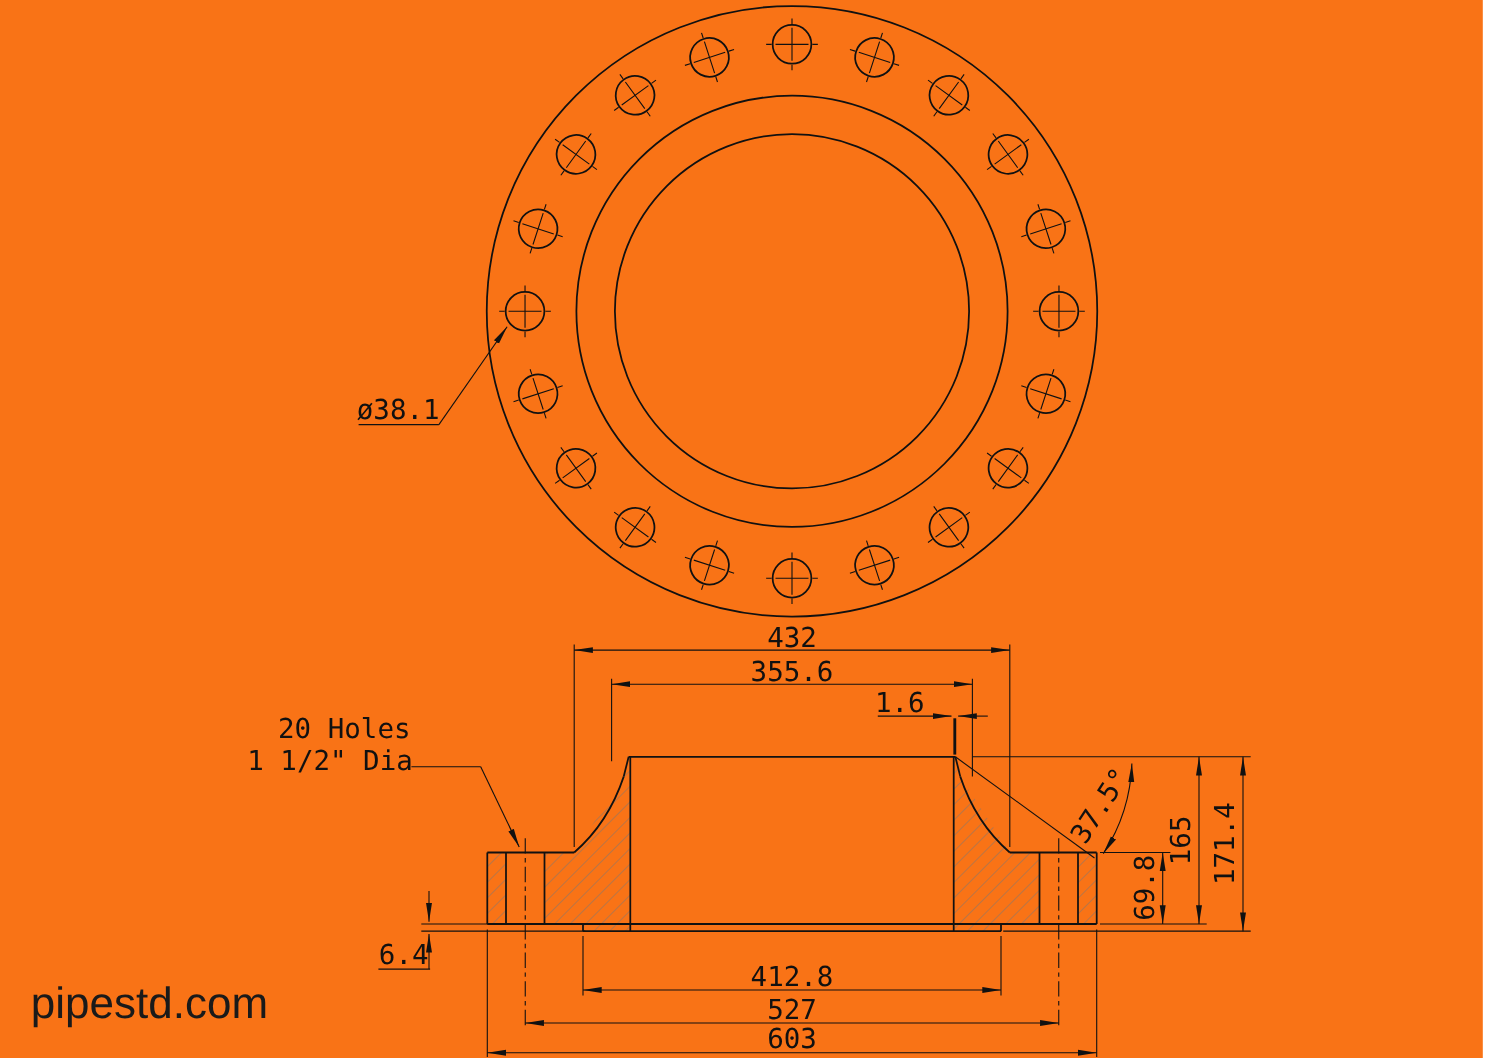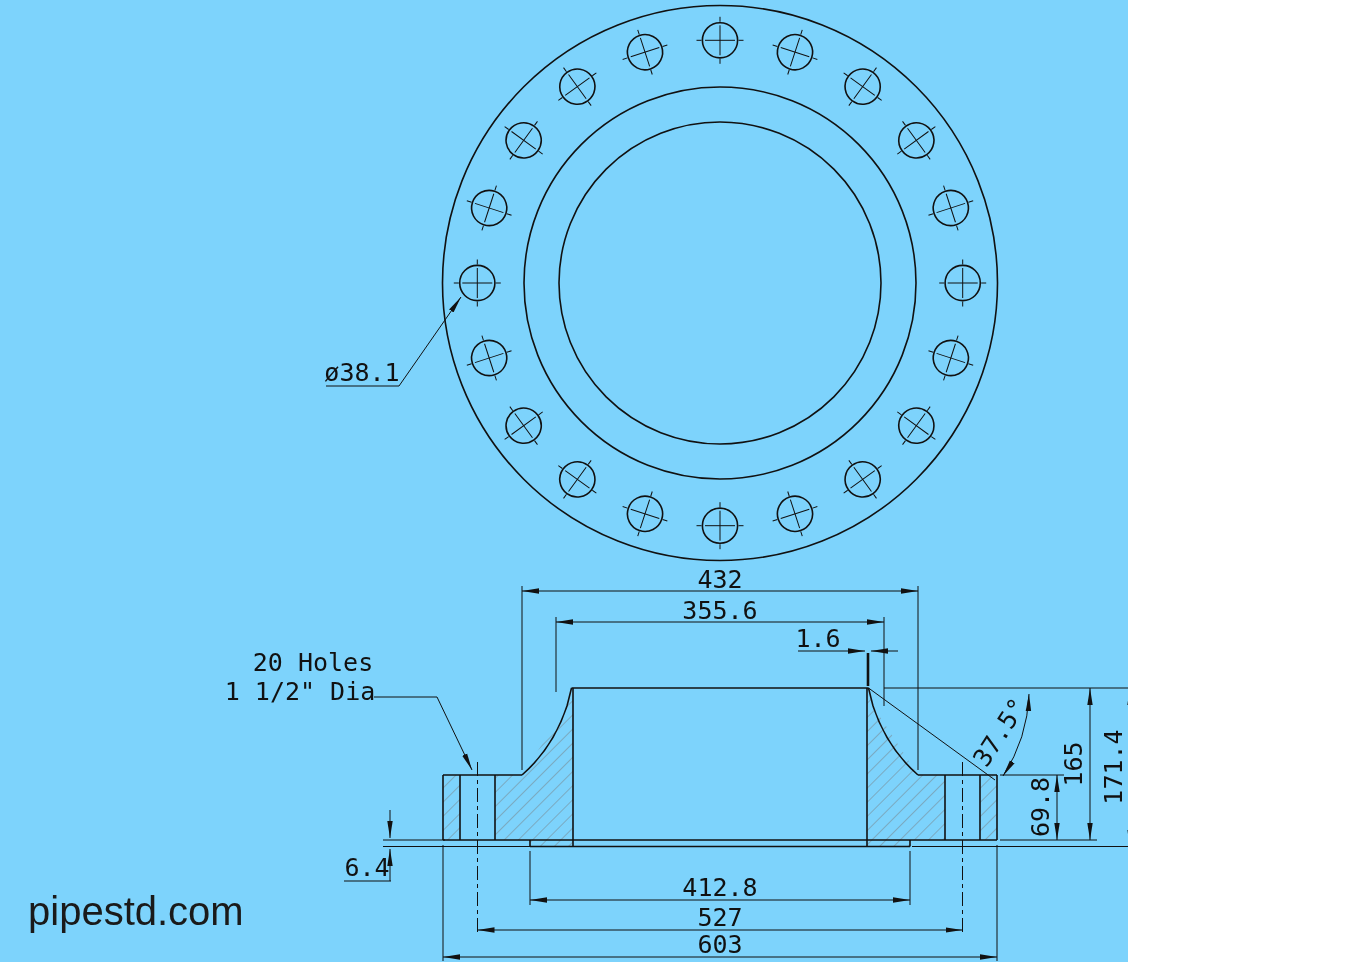--- a/index.html
+++ b/index.html
@@ -1,16 +1,16 @@
 <!DOCTYPE html>
 <html><head>
 <meta charset="utf-8">
 <style>
   html,body{margin:0;padding:0;background:#ffffff;}
-  #stage{position:relative;width:1128px;height:962px;background:#7dd3fc;overflow:hidden;
+  #stage{position:relative;width:1348px;height:962px;background:#f97316;overflow:hidden;
          font-family:"DejaVu Sans Mono", monospace;}
   svg{position:absolute;left:0;top:0;}
   .profile{stroke:#111;stroke-width:1.6;fill:none;}
   .thin{stroke:#111;stroke-width:1;fill:none;}
   .cl{stroke:#111;stroke-width:1;fill:none;stroke-dasharray:14 4 4 4;}
   .dimtext{font-family:"DejaVu Sans Mono",monospace;font-size:25px;fill:#111;}
   .notetext{font-family:"DejaVu Sans Mono",monospace;font-size:25px;fill:#111;}
   .watermark{font-family:"Liberation Sans",sans-serif;font-size:40px;fill:#1a1a1a;}
 </style>
 </head>

